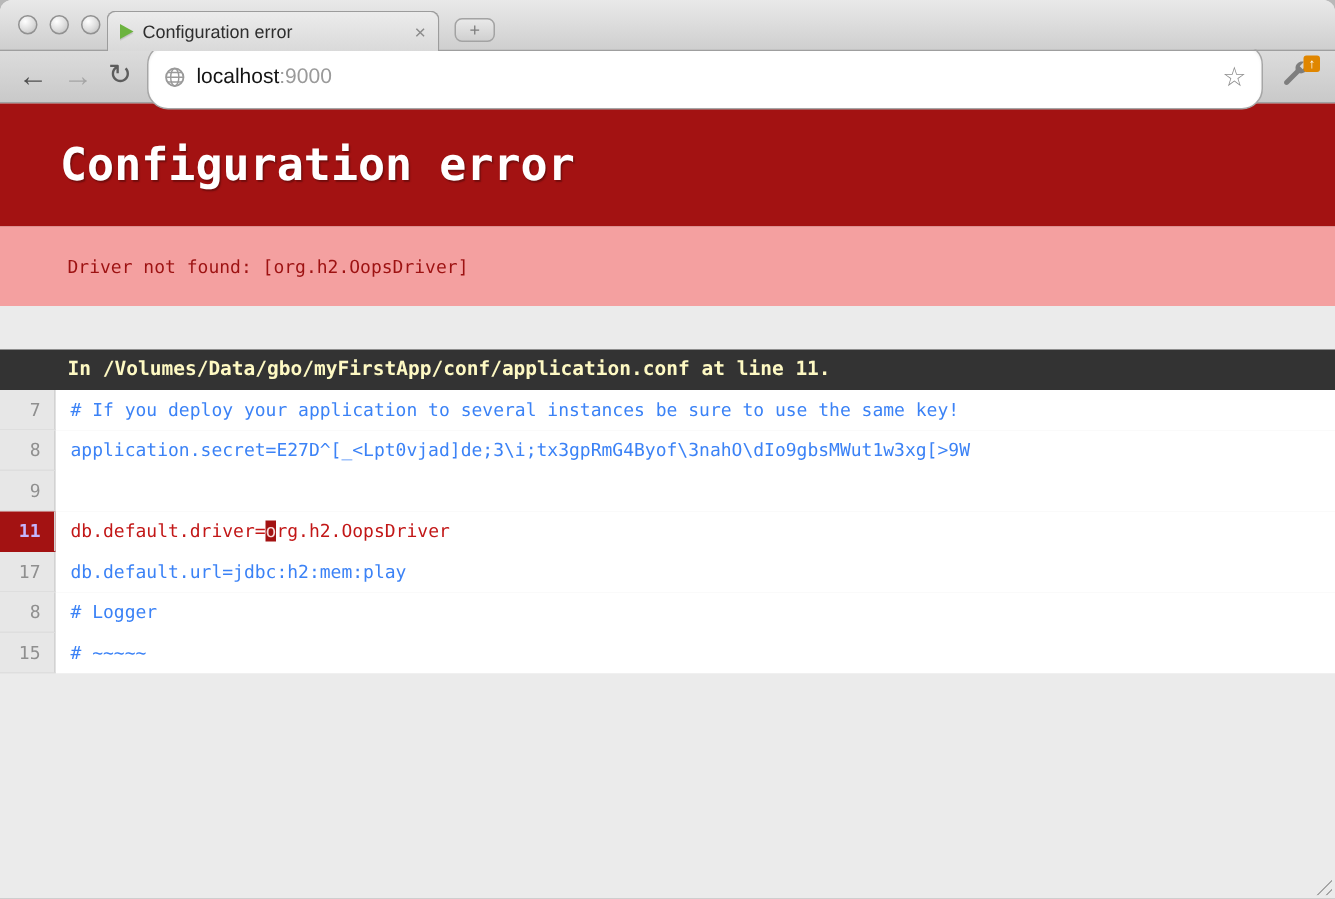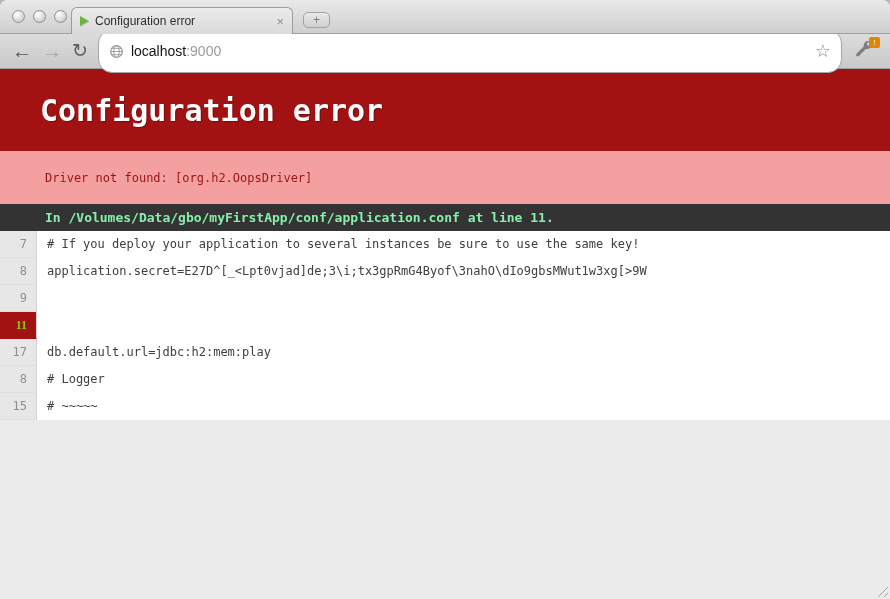--- a/index.html
+++ b/index.html
@@ -47,28 +47,28 @@
   
   .hdr { height:82px; background:var(--header-red,#a31212); display:flex; align-items:center;
          padding-left:40px; }
   .hdr h1 { font-family:"DejaVu Sans Mono", monospace; font-weight:bold; font-size:30px;
             color:#fff; text-shadow:1px 1px 1px rgba(0,0,0,.3); }
   .band { height:53px; background:var(--error-band-pink,#f4a0a0); display:flex; align-items:center;
           padding-left:45px; font-family:"DejaVu Sans Mono", monospace; font-size:12px;
           color:var(--error-text-red,#9d1212); }
   .pathbar { height:27px; background:var(--location-bar-dark,#333333); display:flex; align-items:center;
              padding-left:45px; font-family:"DejaVu Sans Mono", monospace; font-size:13px;
-             font-weight:bold; color:#86efac; }
+             font-weight:bold; color:#fef9c3;margin-top:29px; }
   .source { font-family:"DejaVu Sans Mono", monospace; font-size:12px; }
   .src-row { display:flex; height:27px; line-height:27px; background:#fff; }
   .ln { width:37px; text-align:right; padding-right:9px; color:#8f8f8f; background:#e7e7e7;
         border-right:1px solid #d2d2d2; border-bottom:1px solid #dedede; }
-  .code { padding-left:10px; color:#404040; white-space:pre; }
-  .src-row.error .ln { background:var(--header-red,#a31212); color:#84cc16; font-weight:bold;
-                       border-bottom:1px solid var(--header-red,#a31212);font-family:Liberation Serif, serif; }
+  .code { padding-left:10px; color:#3b82f6; white-space:pre; }
+  .src-row.error .ln { background:var(--header-red,#a31212); color:#c4b5fd; font-weight:bold;
+                       border-bottom:1px solid var(--header-red,#a31212); }
   .src-row.error .code { color:var(--error-line-red,#c21717); }
   .marker { background:var(--header-red,#a31212); color:#f6d9d9; }
   .below { height:124px; background:#ebebeb; }
   .grip { position:absolute; right:2px; bottom:2px; width:13px; height:13px;
           background:repeating-linear-gradient(135deg, transparent 0 3px, #a6a6a6 3px 4px);
           clip-path:polygon(100% 0, 100% 100%, 0 100%); }
 </style>
 </head>
 <body>
 
@@ -129,20 +129,21 @@
     <div class="src-row">
       <span class="ln">8</span>
       <span class="code">application.secret=E27D^[_&lt;Lpt0vjad]de;3\i;tx3gpRmG4Byof\3nahO\dIo9gbsMWut1w3xg[&gt;9W</span>
     </div>
     <div class="src-row">
       <span class="ln">9</span>
       <span class="code"></span>
     </div>
     <div class="src-row error">
       <span class="ln">11</span>
+      <span class="code"><span>db.default.driver=</span><span class="marker">o</span><span>rg.h2.OopsDriver</span></span>
     </div>
     <div class="src-row">
       <span class="ln">17</span>
       <span class="code">db.default.url=jdbc:h2:mem:play</span>
     </div>
     <div class="src-row">
       <span class="ln">8</span>
       <span class="code"># Logger</span>
     </div>
     <div class="src-row">

